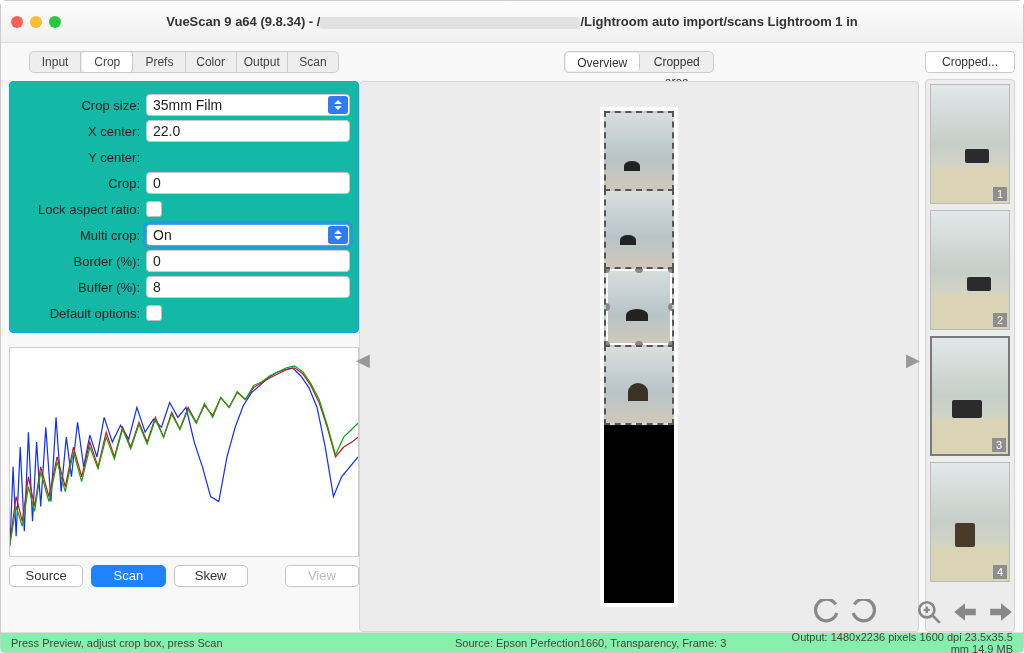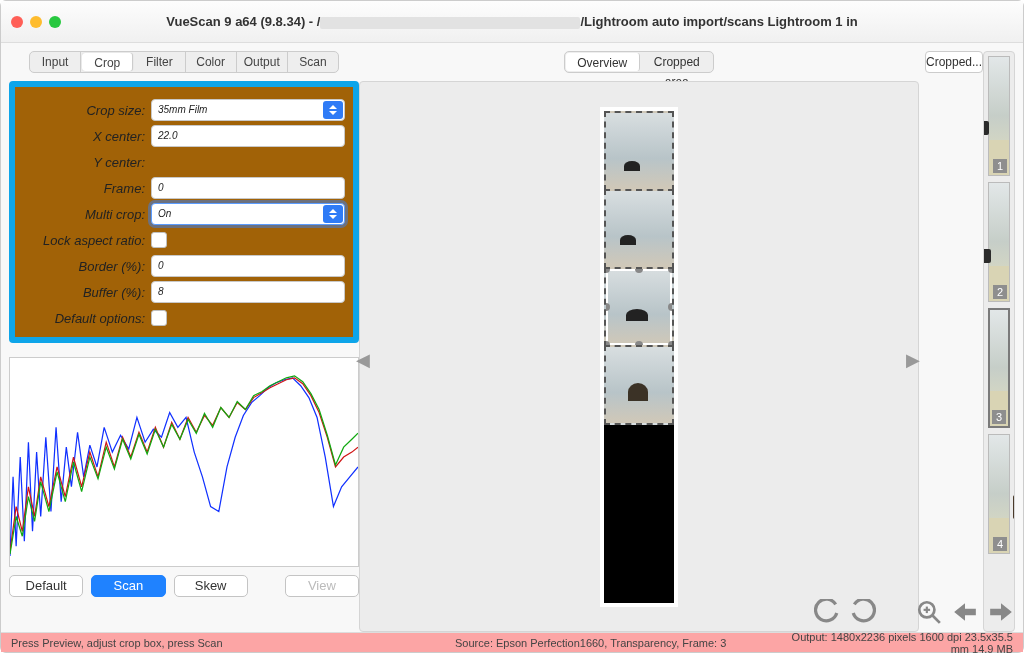--- a/index.html
+++ b/index.html
@@ -11,29 +11,29 @@
 .traffic { display: flex; gap: 7px; position: absolute; left: 10px; }
 .dot { width: 12px; height: 12px; border-radius: 50%; }
 .dot.r { background: #ff5f57; } .dot.y { background: #febc2e; } .dot.g { background: #28c840; }
 .title { flex: 1; text-align: center; font-size: 13px; font-weight: 600; color: #333; white-space: nowrap; overflow: hidden; }
 .title .greyblock { display:inline-block; width:260px; height:12px; background:#e2e2e2; vertical-align:middle; border-radius:2px; }
 
 .body { flex: 1; display: flex; gap: 0; padding: 8px 8px 0 8px; overflow: hidden; }
 
 
 .left { width: 350px; display: flex; flex-direction: column; }
-.tabs { display: flex; background: #eee; border: 1px solid #ccc; border-radius: 5px; height: 22px; margin-bottom: 8px; width: 310px; align-self: center; }
+.tabs { display: flex; background: #eee; border: 1px solid #ccc; border-radius: 5px; height: 22px; margin-bottom: 8px; width: 310px; align-self: center; align-items: center; }
 .tab { flex: 1; text-align: center; font-size: 12px; line-height: 20px; color: #444; border-right: 1px solid #ccc; cursor: default; }
 .tab:last-child { border-right: none; }
 .tab.active { background: #fff; border-radius: 3px; margin: 1px; box-shadow: 0 0 1px rgba(0,0,0,.2); }
 
-.form-area { background: #a16207; border: 6px solid #0ea5e9; border-radius: 4px; padding: 10px 8px 6px 6px; font-style: italic; }
+.form-area { background: #14b8a6; border: 1px solid #0ea5e9; border-radius: 4px; padding: 10px 8px 6px 6px; }
 .row { display: flex; align-items: center; height: 26px; margin-bottom: 0px; }
 .row label { width: 130px; text-align: right; padding-right: 6px; font-size: 13px; color: #222; }
-.field { flex: 1; height: 22px; border: 1px solid #c8c8c8; background: #fff; border-radius: 4px; padding: 0 6px; font-size: 10px; line-height: 20px; color: #222; }
+.field { flex: 1; height: 22px; border: 1px solid #c8c8c8; background: #fff; border-radius: 4px; padding: 0 6px; font-size: 14px; line-height: 20px; color: #222; }
 .select { position: relative; display: flex; align-items: center; }
 .select .arrows { position: absolute; right: 1px; top: 1px; bottom: 1px; width: 20px; background: #2f7bf6; border-radius: 3px; display:flex; flex-direction:column; align-items:center; justify-content:center; }
 .select .arrows::before, .select .arrows::after { content:""; border-left:4px solid transparent; border-right:4px solid transparent; }
 .select .arrows::before { border-bottom:4px solid #fff; margin-bottom:2px; }
 .select .arrows::after  { border-top:4px solid #fff; }
 .select.focus { box-shadow: 0 0 0 3px rgba(56,128,247,.5); border-color:#5a9cff; }
 .checkbox-box { width: 16px; height: 16px; background:#fff; border:1px solid #c0c0c0; border-radius:3px; margin-left:0; }
 
 .histogram { margin-top: 14px; border: 1px solid #ccc; background: #fff; height: 210px; position: relative; overflow: hidden; }
 
@@ -56,31 +56,31 @@
 
 .filmstrip { width: 78px; background:#fff; padding:4px; display:flex; flex-direction:column; gap:0; }
 .frame { height: 80px; border: 2px dashed #555; background: linear-gradient(#d8dee0,#b8c4c8 60%, #d0c8b8); position:relative; overflow:hidden; }
 .frame + .frame { margin-top: -2px; }
 .frame .bird { position:absolute; width:16px; height:10px; background:#222; border-radius:50% 50% 0 0; }
 .frame.selected { box-shadow: inset 0 0 0 2px #fff; }
 .frame .handle { width:8px;height:8px;background:#888;border-radius:50%;position:absolute; }
 .blackframe { height: 180px; background:#000; margin-top:-2px; border:1px solid #000; }
 
 
-.right { width: 90px; display:flex; flex-direction:row; margin-left:6px; }
+.right { width: 90px; display:flex; flex-direction:column; margin-left:6px; }
 .right-tab { height:22px; border:1px solid #ccc; border-radius:4px; background:#fff; text-align:center; font-size:12px; line-height:20px; margin-bottom:6px; }
 .thumbs { flex:1; background:#ececec; border:1px solid #d5d5d5; border-radius:4px; padding:4px; display:flex; flex-direction:column; gap:6px; overflow:hidden; }
 .thumb { height: 120px; border:1px solid #bbb; background: linear-gradient(#e2e7e8,#c6cec8 50%,#e2dfbf); position:relative; }
 .thumb.sel { border:2px solid #7a7a7a; }
 .thumb .num { position:absolute; right:2px; bottom:2px; background:#8e8e8e; color:#fff; font-size:11px; width:14px; height:14px; text-align:center; line-height:14px; }
 .thumb .beach { position:absolute; bottom:0; left:0; right:0; height:30%; background:#d9d4b4; }
 .thumb .sub { position:absolute; width:24px; height:14px; background:#2b2b2b; border-radius:2px; }
 
 
-.status { height: 20px; background:#fca5a5; border-top:1px solid #ddd; display:flex; align-items:center; padding:0 10px; font-size:11px; color:#444; }
+.status { height: 20px; background:#86efac; border-top:1px solid #ddd; display:flex; align-items:center; padding:0 10px; font-size:11px; color:#444; }
 .status .spacer { flex:1; }
 .status .mid   { flex:1.4; text-align:left; }
 .status .rightst { flex:1; text-align:right; }
 
 
 .bottom-tools { position:absolute; right:10px; bottom:28px; display:flex; gap:10px; align-items:center; color:#8a8a8a; }
 .bottom-tools svg { width:26px; height:26px; }
 
 svg.histogram-svg { width:100%; height:100%; }
 </style>
@@ -98,21 +98,21 @@
       <span>VueScan 9 a64 (9.8.34) - /</span><span class="greyblock"></span><span>/Lightroom auto import/scans Lightroom 1 in</span>
     </div>
   </div>
 
   <div class="body">
 
     <div class="left">
       <div class="tabs">
         <div class="tab">Input</div>
         <div class="tab active">Crop</div>
-        <div class="tab">Filter</div>
+        <div class="tab">Prefs</div>
         <div class="tab">Color</div>
         <div class="tab">Output</div>
         <div class="tab">Scan</div>
       </div>
 
       <div class="form-area">
         <div class="row">
             <label>Crop size:</label>
           <div class="field select">
               <span>35mm Film</span>
@@ -120,33 +120,33 @@
             </div>
           </div>
         <div class="row">
             <label>X center:</label>
           <div class="field">22.0</div>
           </div>
         <div class="row">
             <label>Y center:</label>
           </div>
         <div class="row">
-            <label>Frame:</label>
+            <label>Crop:</label>
           <div class="field">0</div>
+          </div>
+        <div class="row">
+            <label>Lock aspect ratio:</label>
+          <div class="checkbox-box"></div>
           </div>
         <div class="row">
             <label>Multi crop:</label>
           <div class="field select focus">
               <span>On</span>
               <span class="arrows"></span>
             </div>
-          </div>
-        <div class="row">
-            <label>Lock aspect ratio:</label>
-          <div class="checkbox-box"></div>
           </div>
         <div class="row">
             <label>Border (%):</label>
           <div class="field">0</div>
           </div>
         <div class="row">
             <label>Buffer (%):</label>
           <div class="field">8</div>
           </div>
         <div class="row">
@@ -157,21 +157,21 @@
 
       <div class="histogram">
         <svg class="histogram-svg" viewBox="0 0 340 210" preserveAspectRatio="none">
           <polyline fill="none" stroke="#1030ff" stroke-width="1.2" points="0,200 3,120 6,190 10,100 14,185 18,85 22,175 26,95 30,160 35,80 40,155 45,70 50,145 55,90 60,130 66,75 72,120 78,88 85,110 92,70 100,95 108,78 116,92 124,60 132,85 140,72 148,80 156,55 164,70 172,60 180,95 188,120 196,150 204,155 212,110 220,80 228,58 236,45 244,38 252,30 260,25 268,22 276,20 284,28 292,40 300,60 308,100 316,150 324,130 332,120 340,110"></polyline>
           <polyline fill="none" stroke="#d01515" stroke-width="1.2" points="0,195 6,150 12,175 18,130 24,160 30,120 38,150 46,110 54,140 62,100 70,130 78,95 86,120 94,85 102,110 110,80 118,100 126,75 134,95 142,70 150,90 158,65 166,82 174,60 182,75 190,58 198,68 206,50 214,60 222,45 230,52 238,40 246,35 254,30 262,26 270,22 278,20 286,26 294,38 302,55 310,80 318,110 326,100 334,95 340,90"></polyline>
           <polyline fill="none" stroke="#10a810" stroke-width="1.2" points="0,198 6,160 12,180 18,140 24,165 30,125 38,155 46,115 54,145 62,105 70,135 78,100 86,122 94,90 102,112 110,82 118,102 126,77 134,97 142,72 150,90 158,67 166,82 174,62 182,76 190,56 198,70 206,50 214,60 222,44 230,52 238,38 246,34 254,28 262,24 270,20 278,18 286,24 294,36 302,52 310,78 318,108 326,90 334,82 340,76"></polyline>
         </svg>
       </div>
 
       <div class="btn-row">
-        <div class="btn">Default</div>
+        <div class="btn">Source</div>
         <div class="btn primary">Scan</div>
         <div class="btn">Skew</div>
         <div class="btn disabled">View</div>
       </div>
     </div>
 
     <div class="center">
       <div class="subtabs">
         <div class="subtab active">Overview</div>
         <div class="subtab">Cropped area</div>

